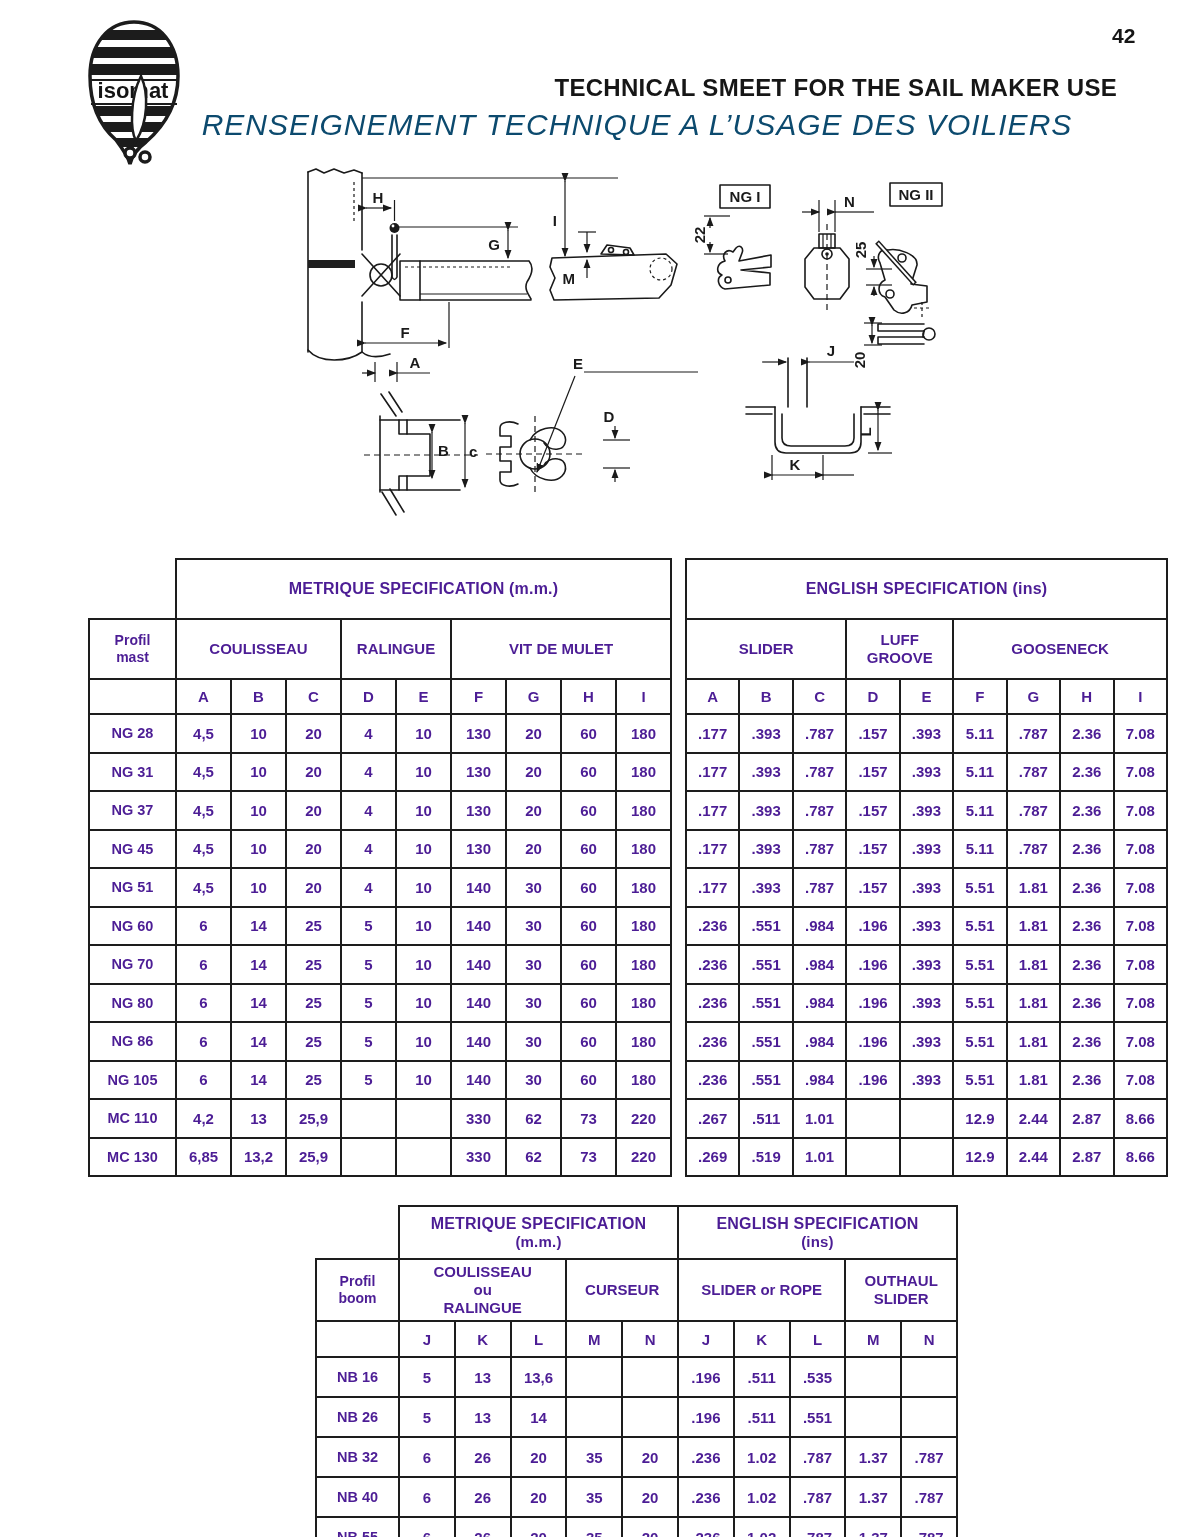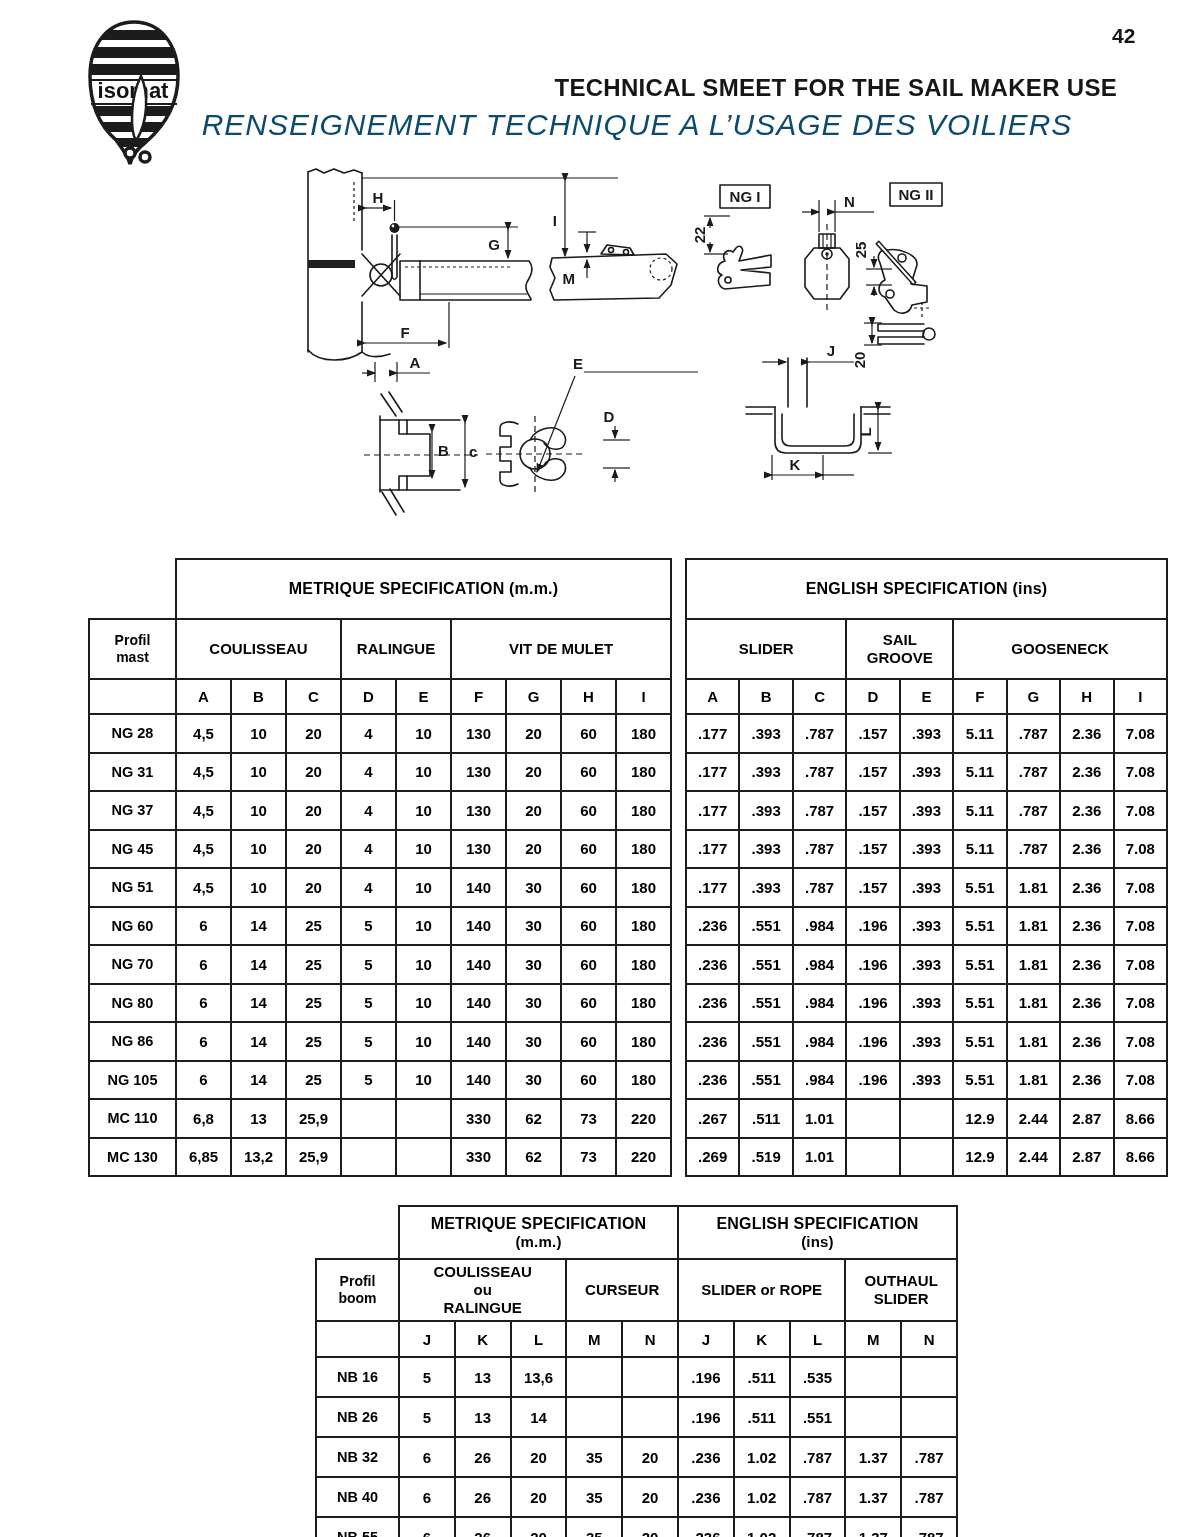--- a/index.html
+++ b/index.html
@@ -14,21 +14,21 @@
   .logo{position:absolute;left:78px;top:14px;}
   
   .drawing{position:absolute;left:278px;top:166px;}
   .ln{stroke:#1a1a1a;stroke-width:1.6;fill:none;stroke-linecap:round;stroke-linejoin:round;}
   .dim{stroke:#1a1a1a;stroke-width:1.2;fill:none;}
   .dash{stroke-dasharray:6 4;}
   .dash2{stroke-dasharray:3 3;}
   .dl{font-family:"Liberation Sans",sans-serif;font-size:15px;font-weight:bold;fill:#1a1a1a;}
   .ngbox{font-size:15px;font-weight:bold;fill:#1a1a1a;}
   
-  .tbl{position:absolute;border-collapse:collapse;table-layout:fixed;color:#000000;}
+  .tbl{position:absolute;border-collapse:collapse;table-layout:fixed;color:#4c1d95;}
   .tbl td{border:2px solid #1d1d1d;text-align:center;vertical-align:middle;padding:0;
           font-weight:bold;overflow:hidden;}
   .tbl td.spacer{border:none;background:transparent;}
   .spec{font-size:16px;letter-spacing:.2px;}
   .spec .unit{font-size:15px;text-align:center;}
   .grp{font-size:15px;white-space:pre-line;line-height:1.2;}
   .profil{font-size:14px;white-space:pre-line;line-height:1.25;}
   .let{font-size:15px;}
   .tbl tbody td{font-size:15px;}
   .tbl tbody td.rowlabel{font-size:14.5px;}
@@ -394,21 +394,21 @@
           <td>25</td>
           <td>5</td>
           <td>10</td>
           <td>140</td>
           <td>30</td>
           <td>60</td>
           <td>180</td>
         </tr>
         <tr>
           <td class="rowlabel">MC 110</td>
-          <td>6,8</td>
+          <td>4,2</td>
           <td>13</td>
           <td>25,9</td>
           <td></td>
           <td></td>
           <td>330</td>
           <td>62</td>
           <td>73</td>
           <td>220</td>
         </tr>
         <tr>
@@ -429,21 +429,21 @@
   <table class="tbl" id="mast-english" style="left:685px;top:558px;width:483px;">
     <colgroup>
         <col span="9">
       </colgroup>
     <thead>
       <tr class="r-spec">
         <td colspan="9" class="spec">ENGLISH SPECIFICATION (ins)</td>
       </tr>
       <tr class="r-group">
         <td colspan="3" class="grp">SLIDER</td>
-        <td colspan="2" class="grp">SAIL
+        <td colspan="2" class="grp">LUFF
 GROOVE</td>
         <td colspan="4" class="grp">GOOSENECK</td>
       </tr>
       <tr class="r-let">
         <td class="let">A</td>
         <td class="let">B</td>
         <td class="let">C</td>
         <td class="let">D</td>
         <td class="let">E</td>
         <td class="let">F</td>

